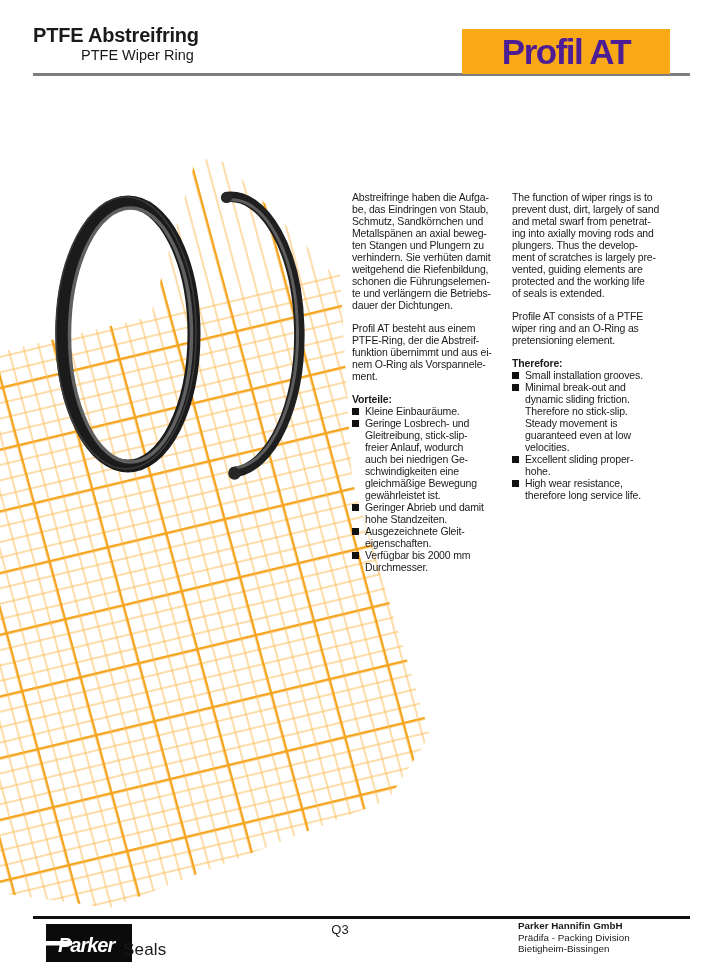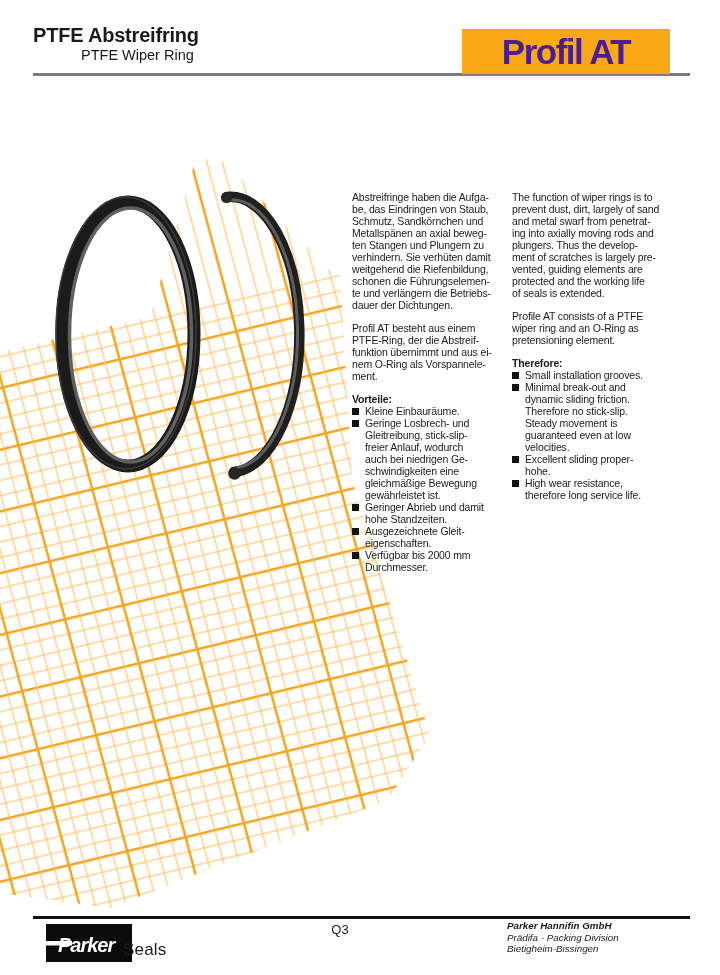--- a/index.html
+++ b/index.html
@@ -25,21 +25,21 @@
   .line{white-space:nowrap;}
   .col-heading{font-weight:bold;white-space:nowrap;}
   .bullets{margin:0;}
   .bullet{display:flex;}
   .marker{flex:none;width:7px;height:7px;background:#111;margin:2.5px 6px 0 0;}
   
   .footer-line{position:absolute;left:33px;top:916px;width:657px;height:3px;background:#101010;}
   .logo-wrap{position:absolute;left:30px;top:924px;width:86px;height:50px;padding-left:16px;}
   .seals{position:absolute;left:123px;top:940px;font-size:17px;letter-spacing:0.2px;}
   .page-code{position:absolute;left:300px;top:922px;width:80px;text-align:center;font-size:13px;}
-  .company{position:absolute;left:507px;top:920px;font-size:9.8px;line-height:11.5px;font-style:italic;}
+  .company{position:absolute;left:518px;top:920px;font-size:9.8px;line-height:11.5px;}
   .company .c0{font-weight:bold;}
   
   .illustration{position:absolute;left:0;top:140px;}
 </style>
 </head>
 <body>
 
 <div class="page">
 
   <div class="title">PTFE Abstreifring</div>

